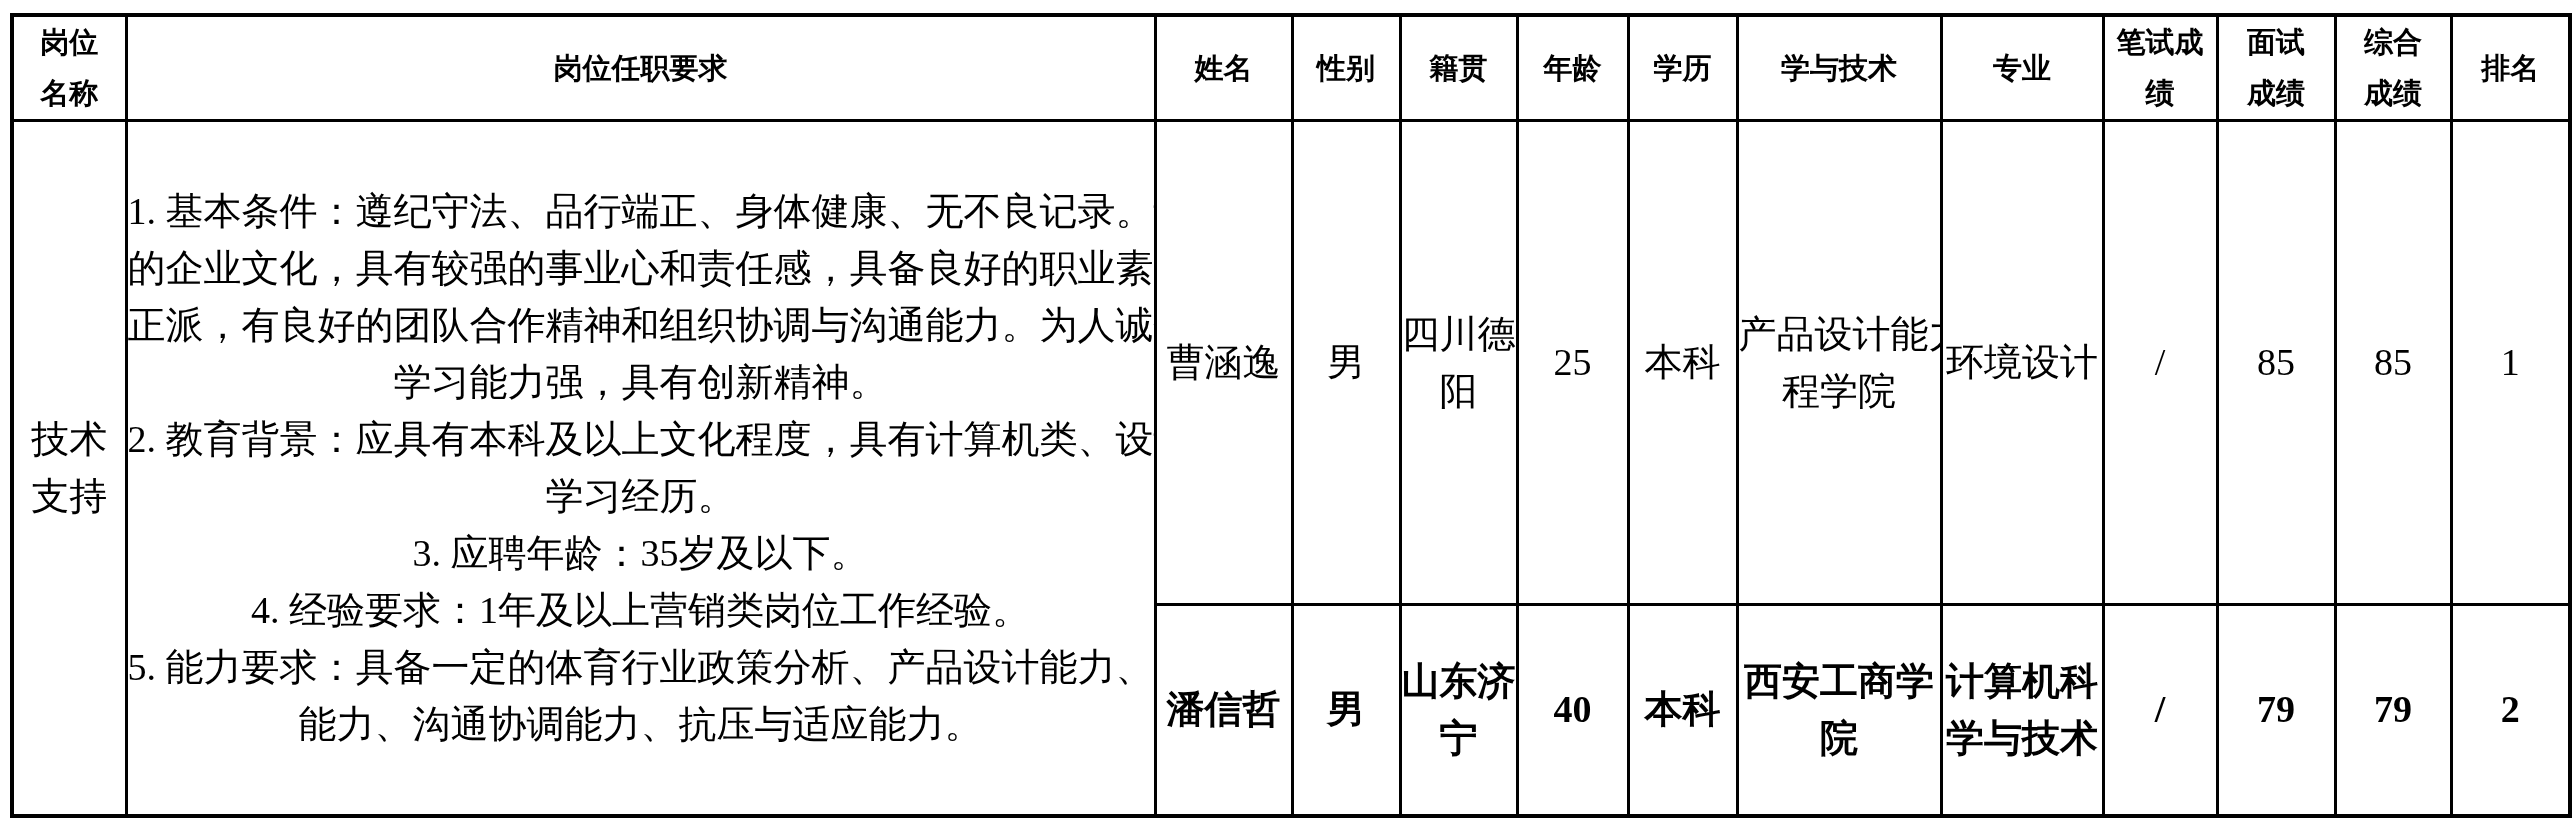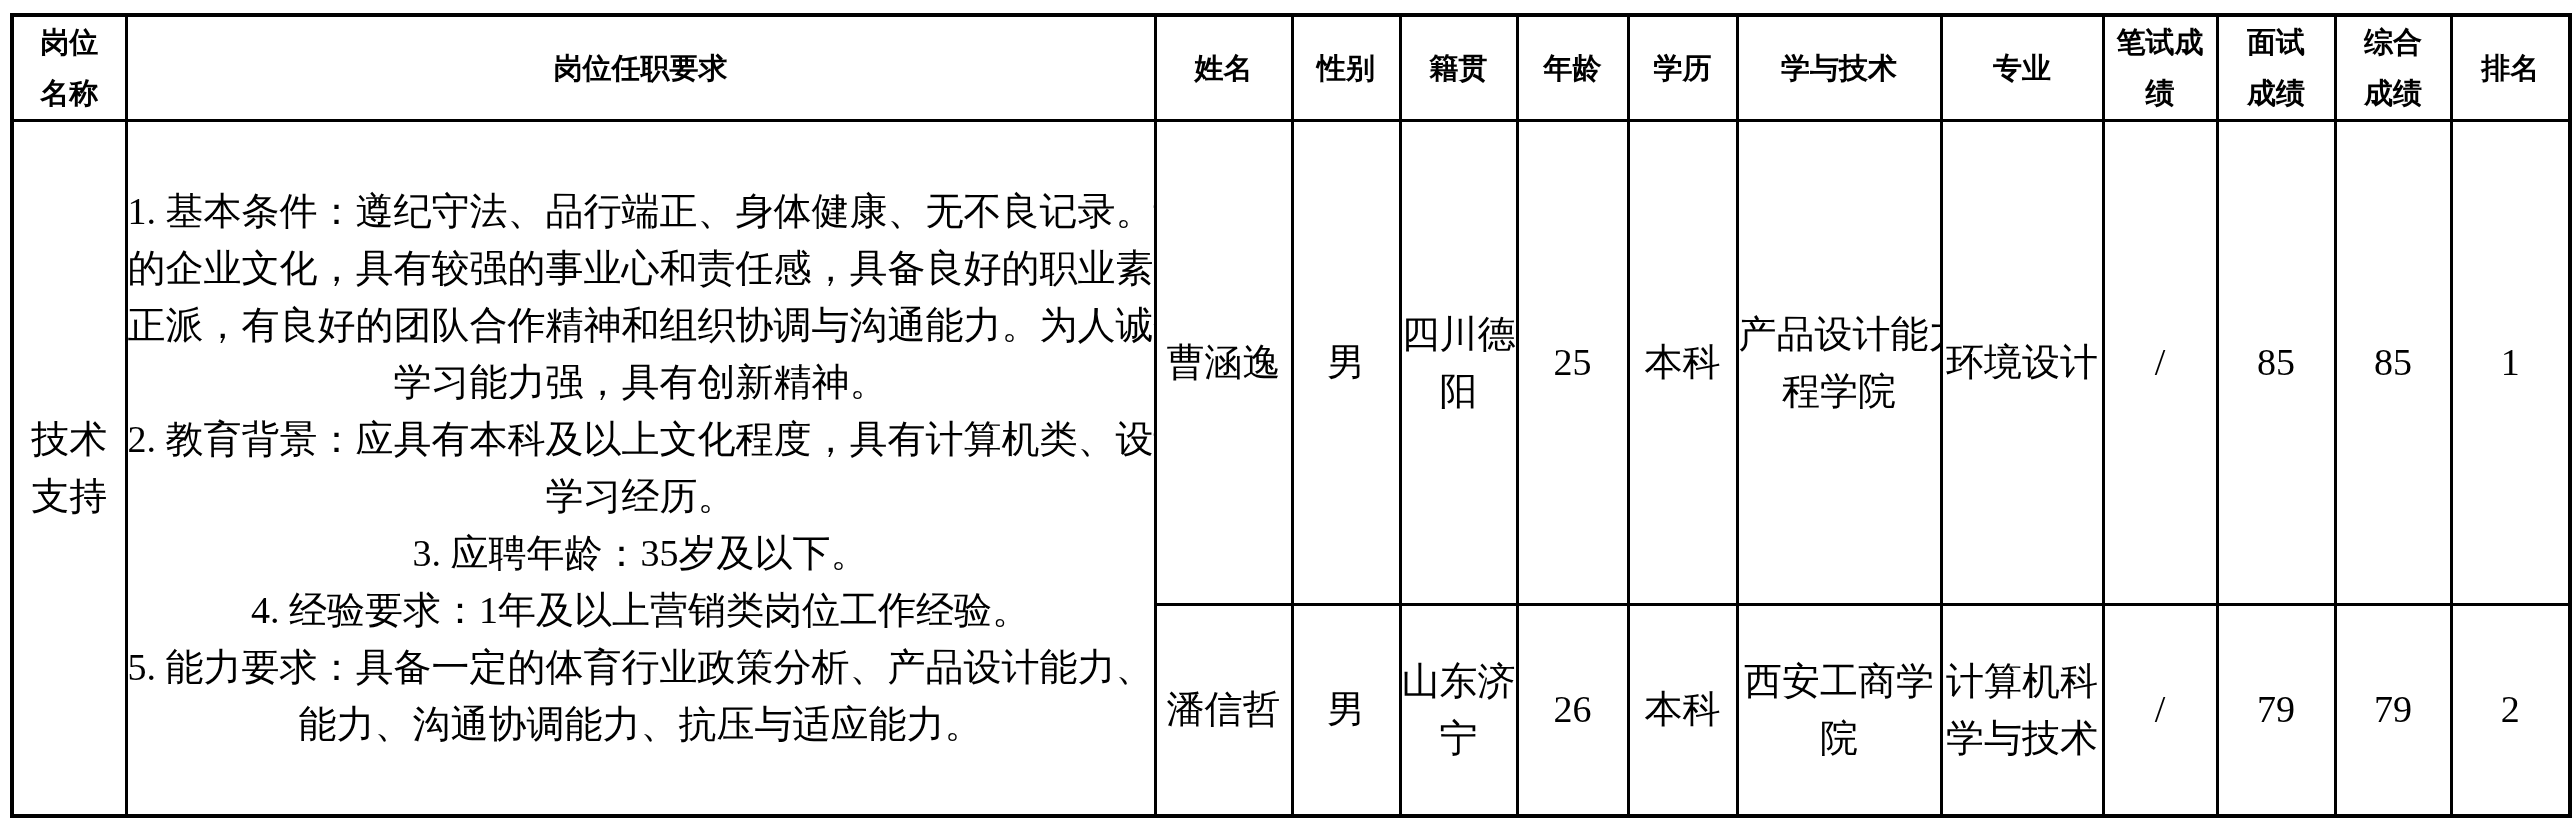--- a/index.html
+++ b/index.html
@@ -35,21 +35,21 @@
     overflow: hidden;
     text-align: center;
     vertical-align: middle;
     font-size: 38px;
     line-height: 1.5;
     color: #000000;
     white-space: pre;
   }
   tr.header-row { height: 105px; }
   tr.cand-row-1 { height: 484px; }
-  tr.cand-row-2 { height: 211px; }
+  tr.cand-row-2 { height: 211px; font-weight: bold; }
 
   table.recruit th {
     font-weight: bold;
     font-size: 29px;
     line-height: 51px;
     white-space: pre-line;
   }
   td.cell-position {
     line-height: 65px;
     white-space: pre-line;
@@ -136,21 +136,21 @@
         <td class="cell-slash">/</td>
         <td>85</td>
         <td>85</td>
         <td>1</td>
       </tr>
       <tr class="cand-row-2">
         <td>潘信哲</td>
         <td>男</td>
         <td class="cell-multiline">山东济
 宁</td>
-        <td>26</td>
+        <td>40</td>
         <td>本科</td>
         <td class="cell-multiline">西安工商学
 院</td>
         <td class="cell-multiline">计算机科
 学与技术</td>
         <td class="cell-slash">/</td>
         <td>79</td>
         <td>79</td>
         <td>2</td>
       </tr>

